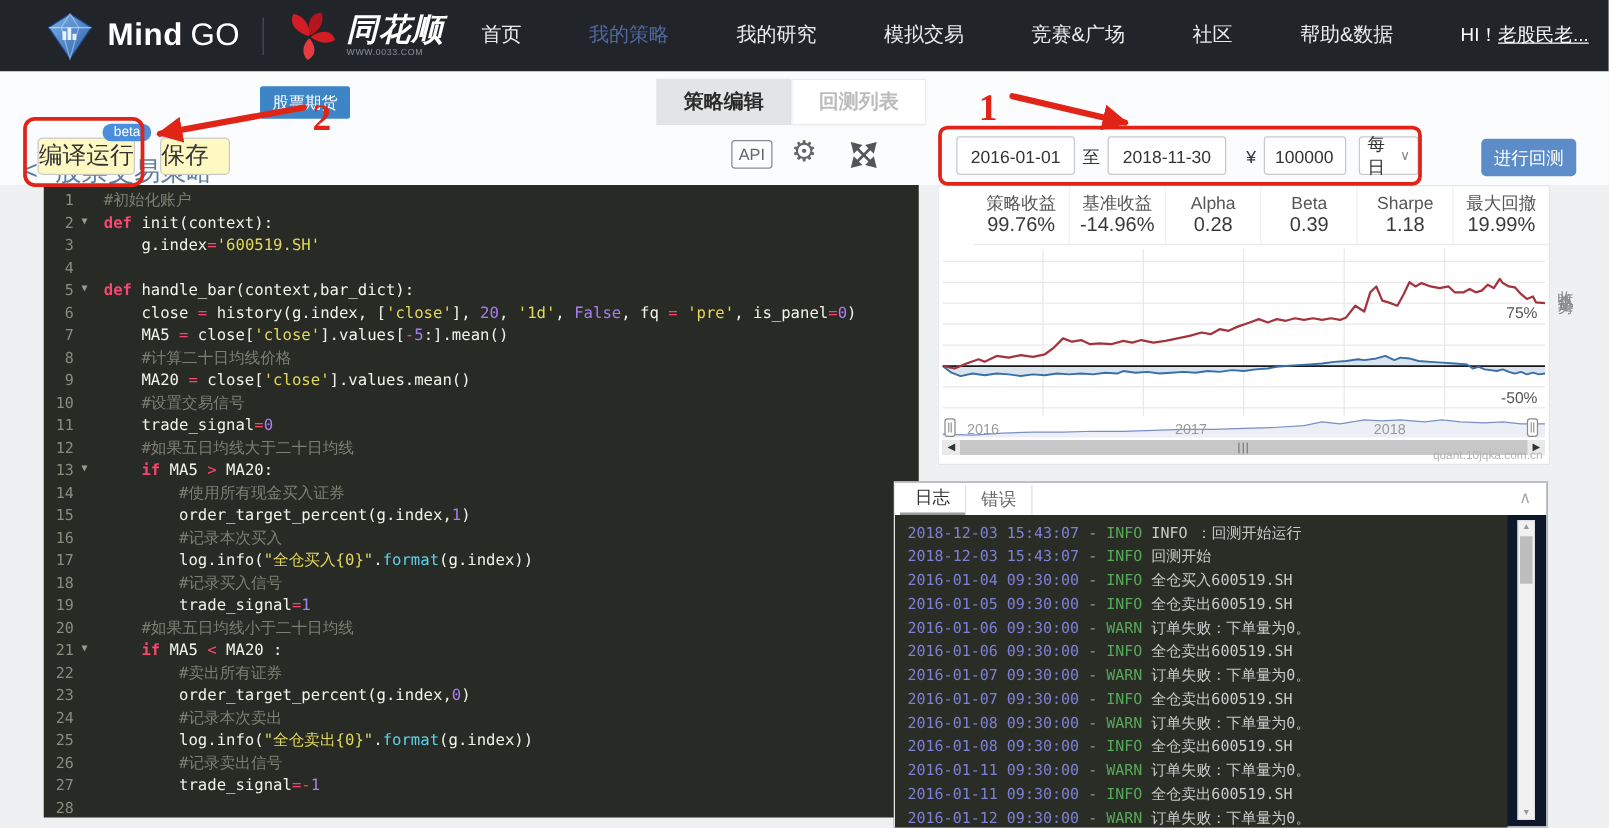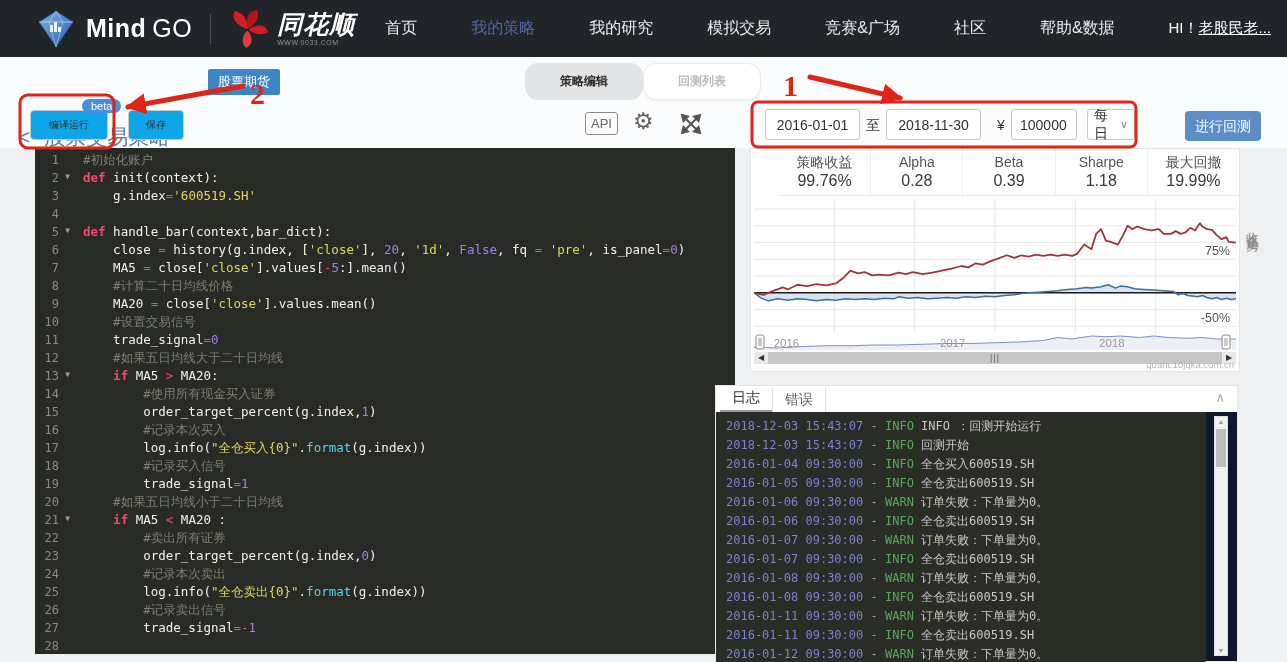--- a/index.html
+++ b/index.html
@@ -21,26 +21,26 @@
   .nav-item { color:#ececec; font-size:16px; cursor:pointer; white-space:nowrap; }
   .nav-item.active { color:#50689f; }
   .nav-user { margin-left:auto; margin-right:16px; color:#fff; font-size:15px; white-space:nowrap; }
   .nav-user .uname { text-decoration:underline; }
 
   
   .band { position:absolute; top:57px; left:0; width:1287px; height:91px; background:#fbfcfd; }
   .back-title { position:absolute; left:18px; top:66px; color:#5e7d9d; font-size:21px; display:flex; align-items:center; gap:14px; }
   .pill-badge { position:absolute; left:208px; top:69px; background:#3d85c6; color:#fff; font-size:13px; padding:4px 10px; border-radius:2px; }
   .main-tabs { position:absolute; left:525px; top:63px; display:flex; }
-  .mtab { width:118px; height:37px; display:flex; align-items:center; justify-content:center; font-size:12px; font-weight:700; cursor:pointer;border-radius:13px; }
+  .mtab { width:108px; height:37px; display:flex; align-items:center; justify-content:center; font-size:16px; font-weight:700; cursor:pointer; }
   .mtab.active { background:#e3e4e5; color:#2b2b2b; }
   .mtab:not(.active) { background:#fff; color:#bcbcbc; border:1px solid #ececec; box-shadow:0 1px 2px rgba(0,0,0,.05); }
 
   
-  .btn { background:#0ea5e9; border:1px solid #c9c9c9; border-radius:4px; color:#333; font-size:10px; text-align:center; cursor:pointer; position:absolute; }
+  .btn { background:#fef9c3; border:1px solid #c9c9c9; border-radius:4px; color:#333; font-size:19px; text-align:left; cursor:pointer; position:absolute; }
   .btn-compile { left:30px; top:110px; width:78px; height:30px; line-height:28px; }
   .beta-pill { position:absolute; left:82px; top:99px; background:#4b8ede; color:#fff; font-size:11px; padding:1px 9px; border-radius:9px; z-index:3; }
   .btn-save { left:128px; top:110px; width:56px; height:30px; line-height:28px; }
   .api-box { position:absolute; left:585px; top:112px; border:1px solid #8a8a8a; border-radius:3px; color:#666; font-size:13px; padding:3px 5px; cursor:pointer; }
   .gear { position:absolute; left:633px; top:108px; font-size:23px; color:#666; cursor:pointer; }
   .expand-ic { position:absolute; left:679px; top:112px; cursor:pointer; }
 
   
   .bt-input { position:absolute; height:31px; border:1px solid #c9c9c9; border-radius:3px; background:#fff; font-size:14px; color:#333; text-align:center; font-family:"Liberation Sans",sans-serif; }
   .lbl { position:absolute; font-size:14px; color:#333; }
@@ -214,20 +214,24 @@
     </div>
 </div>
 
 <div class="result-card">
   <div class="stats-row">
       <div class="stat-cell">
         <div class="stat-label">策略收益</div>
         <div class="stat-value">99.76%</div>
       </div>
       <div class="stat-cell">
+        <div class="stat-label">基准收益</div>
+        <div class="stat-value">-14.96%</div>
+      </div>
+      <div class="stat-cell">
         <div class="stat-label">Alpha</div>
         <div class="stat-value">0.28</div>
       </div>
       <div class="stat-cell">
         <div class="stat-label">Beta</div>
         <div class="stat-value">0.39</div>
       </div>
       <div class="stat-cell">
         <div class="stat-label">Sharpe</div>
         <div class="stat-value">1.18</div>

